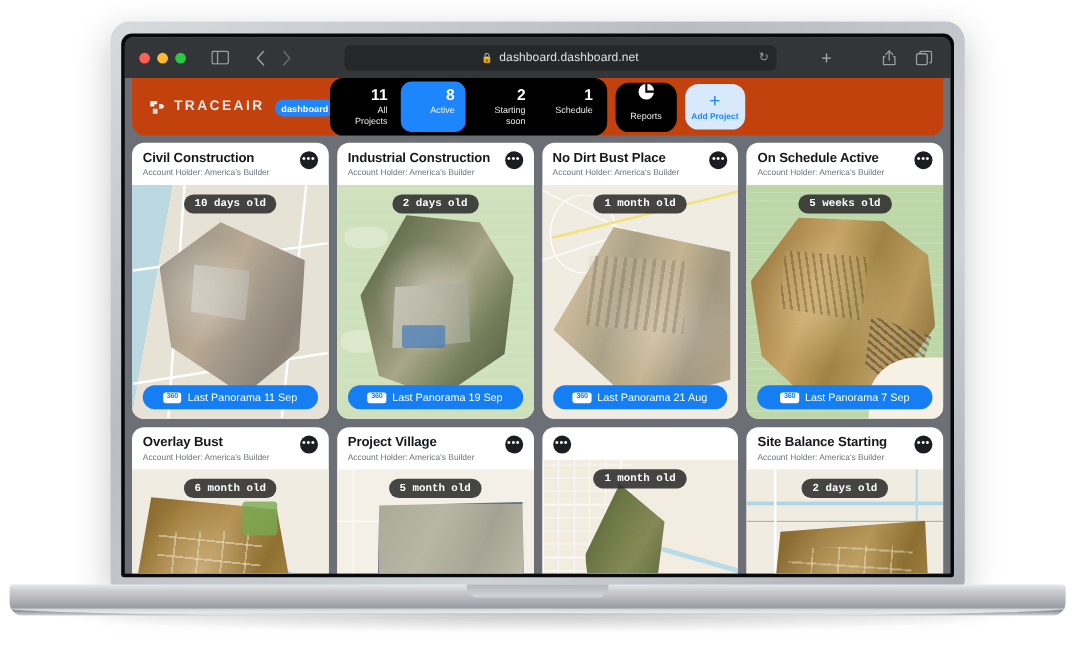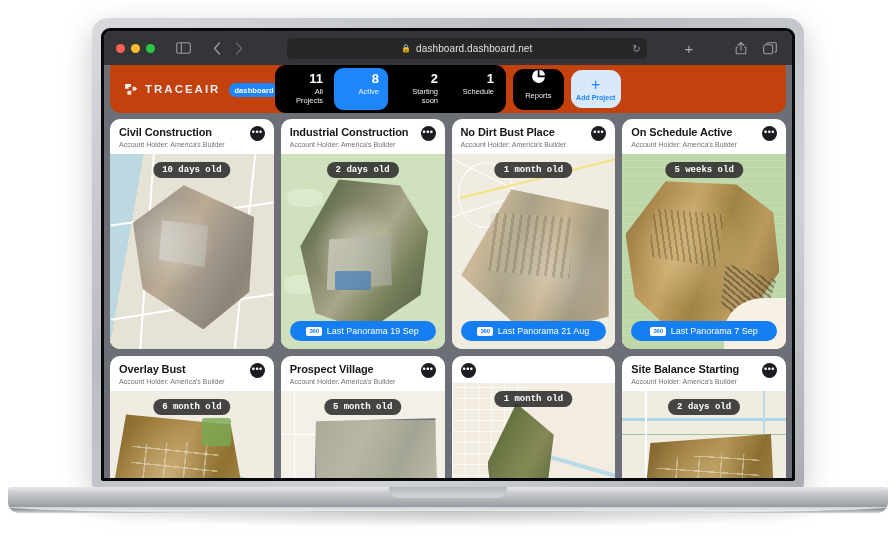--- a/index.html
+++ b/index.html
@@ -507,20 +507,24 @@
                   <div class="road" style="left:82%;top:0;width:2px;height:100%;background:#fff;transform:rotate(6deg);"></div>
                   <div class="ortho" style="left:14%;top:16%;width:74%;height:74%;
                        clip-path:polygon(42% 0%,100% 22%,96% 74%,58% 100%,8% 72%,0% 26%);
                        background:
                          radial-gradient(ellipse at 30% 40%, rgba(255,255,255,0.30), rgba(255,255,255,0) 38%),
                          linear-gradient(118deg,#8f8d86 0%,#a39b8c 22%,#b7a994 42%,#9c9488 62%,#8b8478 80%,#a79d8c 100%);"></div>
                   <div class="ortho" style="left:30%;top:34%;width:30%;height:24%;
                        background:linear-gradient(90deg,#d8d6cf,#bdbbb3);opacity:.65;
                        clip-path:polygon(6% 0%,100% 12%,92% 100%,0% 84%);"></div>
                   <div class="age-badge">10 days old</div>
+                  <div class="pano-btn">
+                    <span class="pano-360">360</span>
+                    <span class="pano-label">Last Panorama 11 Sep</span>
+                  </div>
                 </div>
               </div>
 
               <div class="card">
                 <div class="card-head">
                   <div>
                     <div class="card-title">Industrial Construction</div>
                     <div class="card-sub">Account Holder: America's Builder</div>
                   </div>
                   <div class="card-menu">•••</div>
@@ -630,21 +634,21 @@
                          repeating-linear-gradient(96deg,rgba(230,220,195,0.5) 0 1.5px,rgba(0,0,0,0) 1.5px 20px);
                        clip-path:polygon(6% 2%,98% 0%,90% 96%,0% 88%);"></div>
                   <div class="ortho" style="left:56%;top:14%;width:18%;height:14%;background:#7aa857;opacity:.8;border-radius:3px;"></div>
                   <div class="age-badge">6 month old</div>
                 </div>
               </div>
 
               <div class="card">
                 <div class="card-head">
                   <div>
-                    <div class="card-title">Prospect Village</div>
+                    <div class="card-title">Project Village</div>
                     <div class="card-sub">Account Holder: America's Builder</div>
                   </div>
                   <div class="card-menu">•••</div>
                 </div>
                 <div class="card-thumb">
                   <div class="map-bg" style="background:#f4f0e7;"></div>
                   <div class="road" style="left:8%;top:0;width:1.6px;height:100%;background:#fff;"></div>
                   <div class="road" style="left:0;top:22%;width:32%;height:1.4px;background:#fff;"></div>
 
                   <div class="ortho" style="left:20%;top:14%;width:76%;height:76%;

